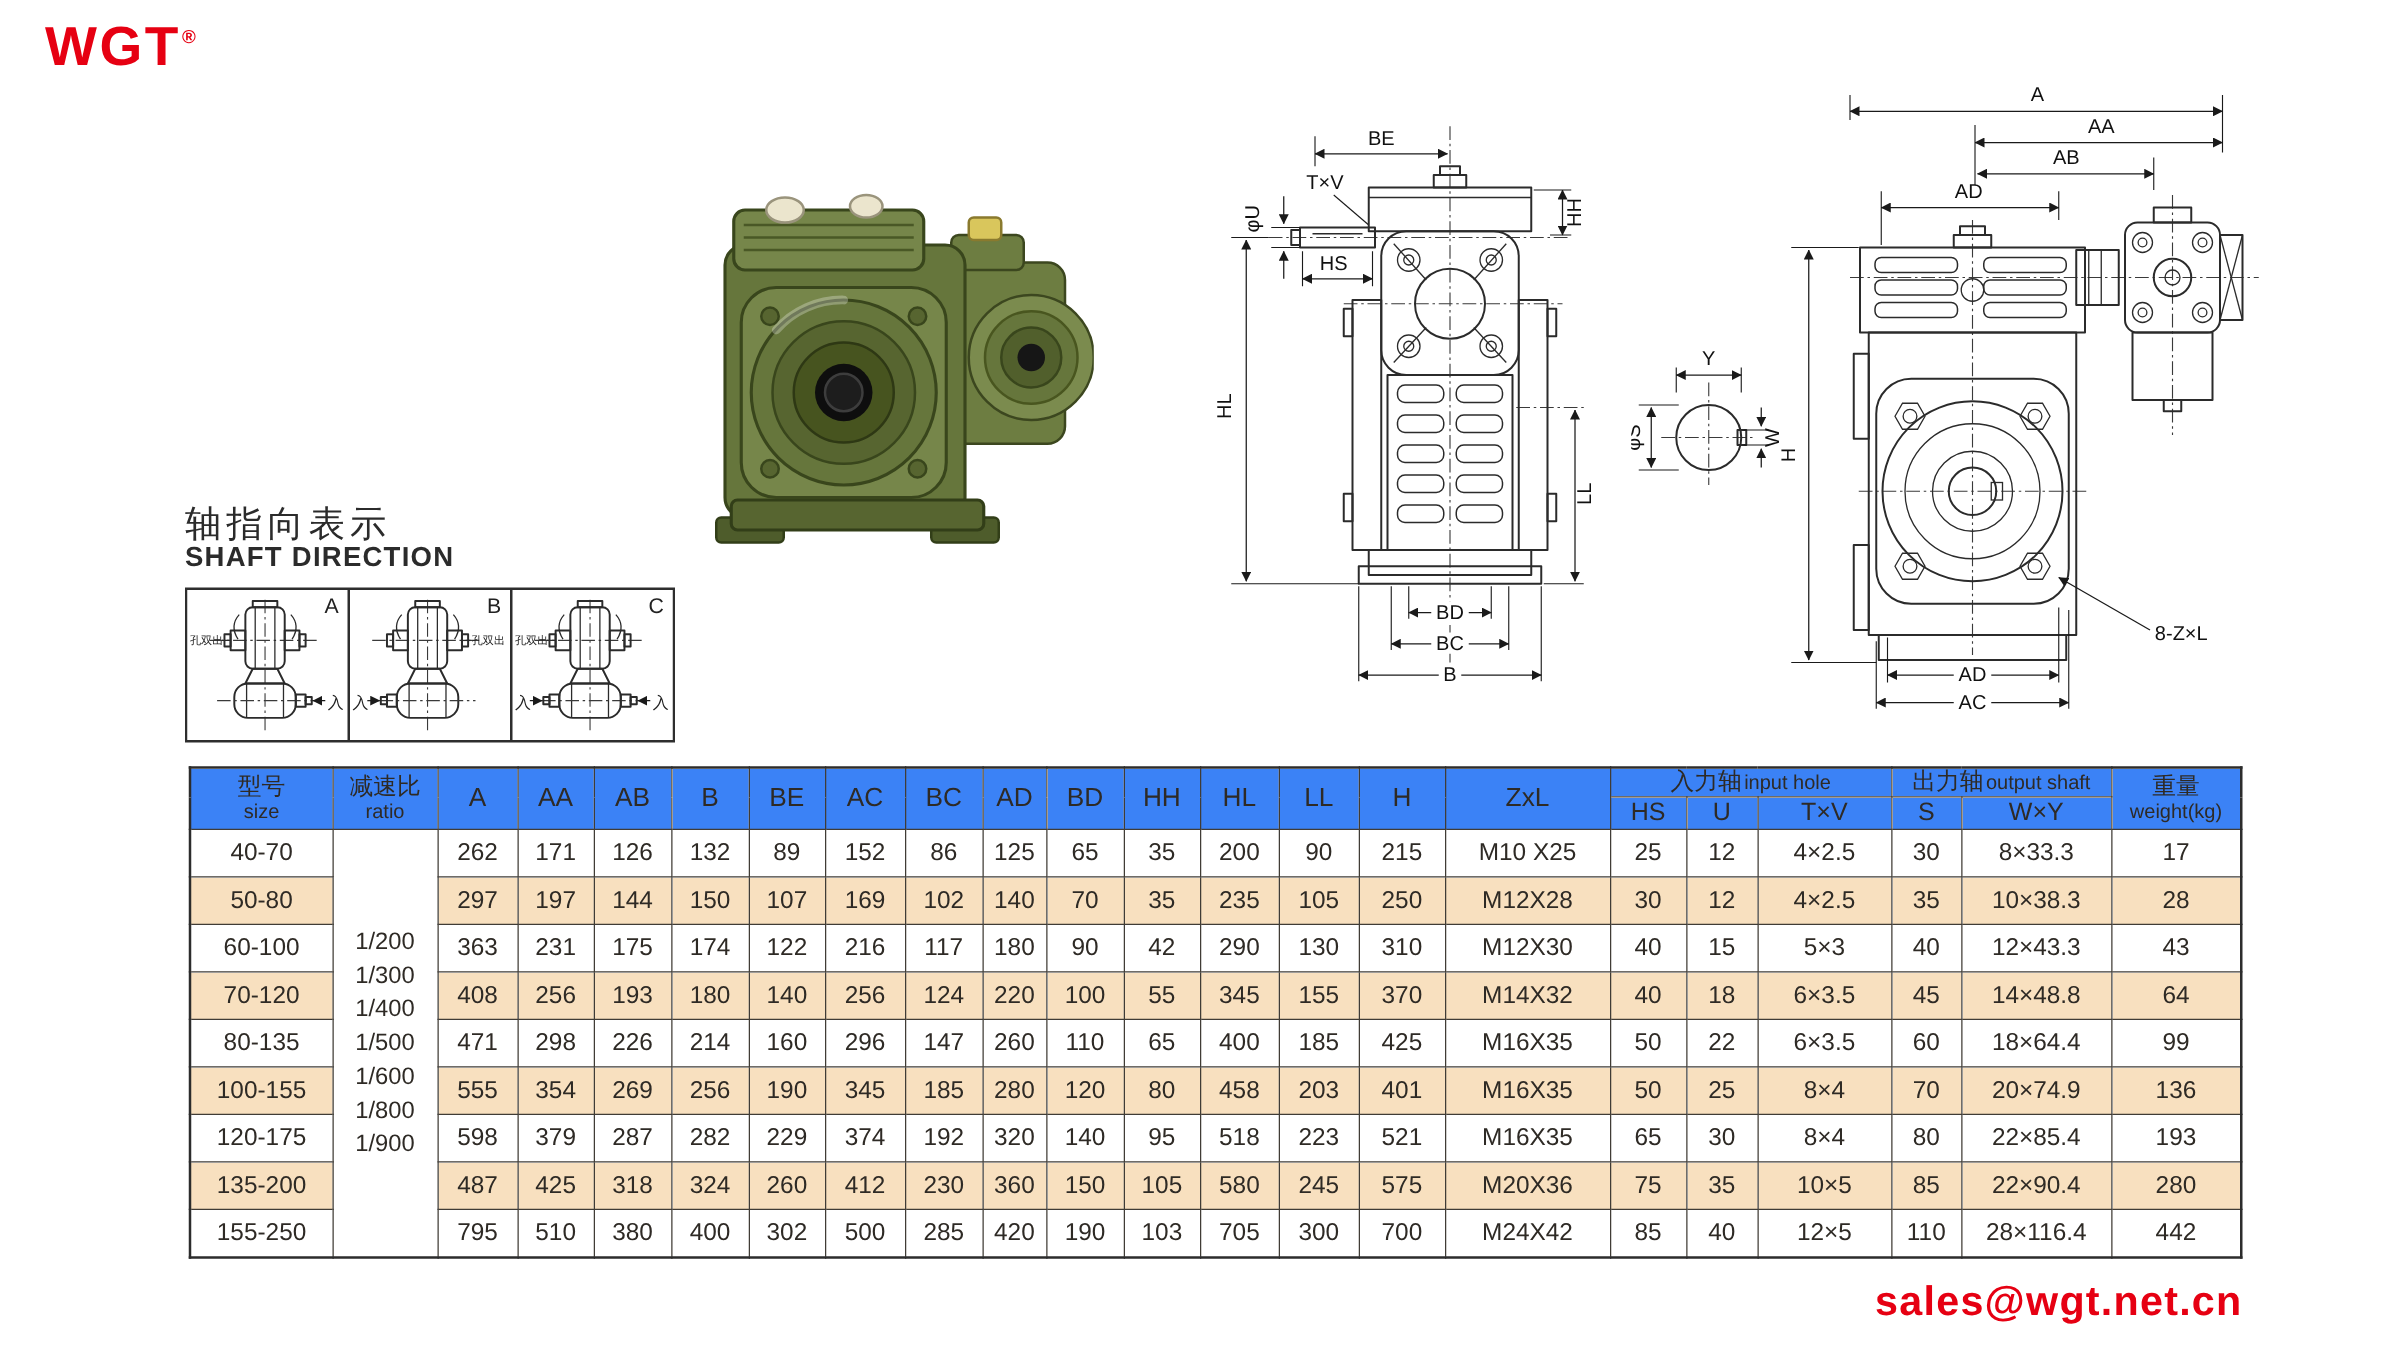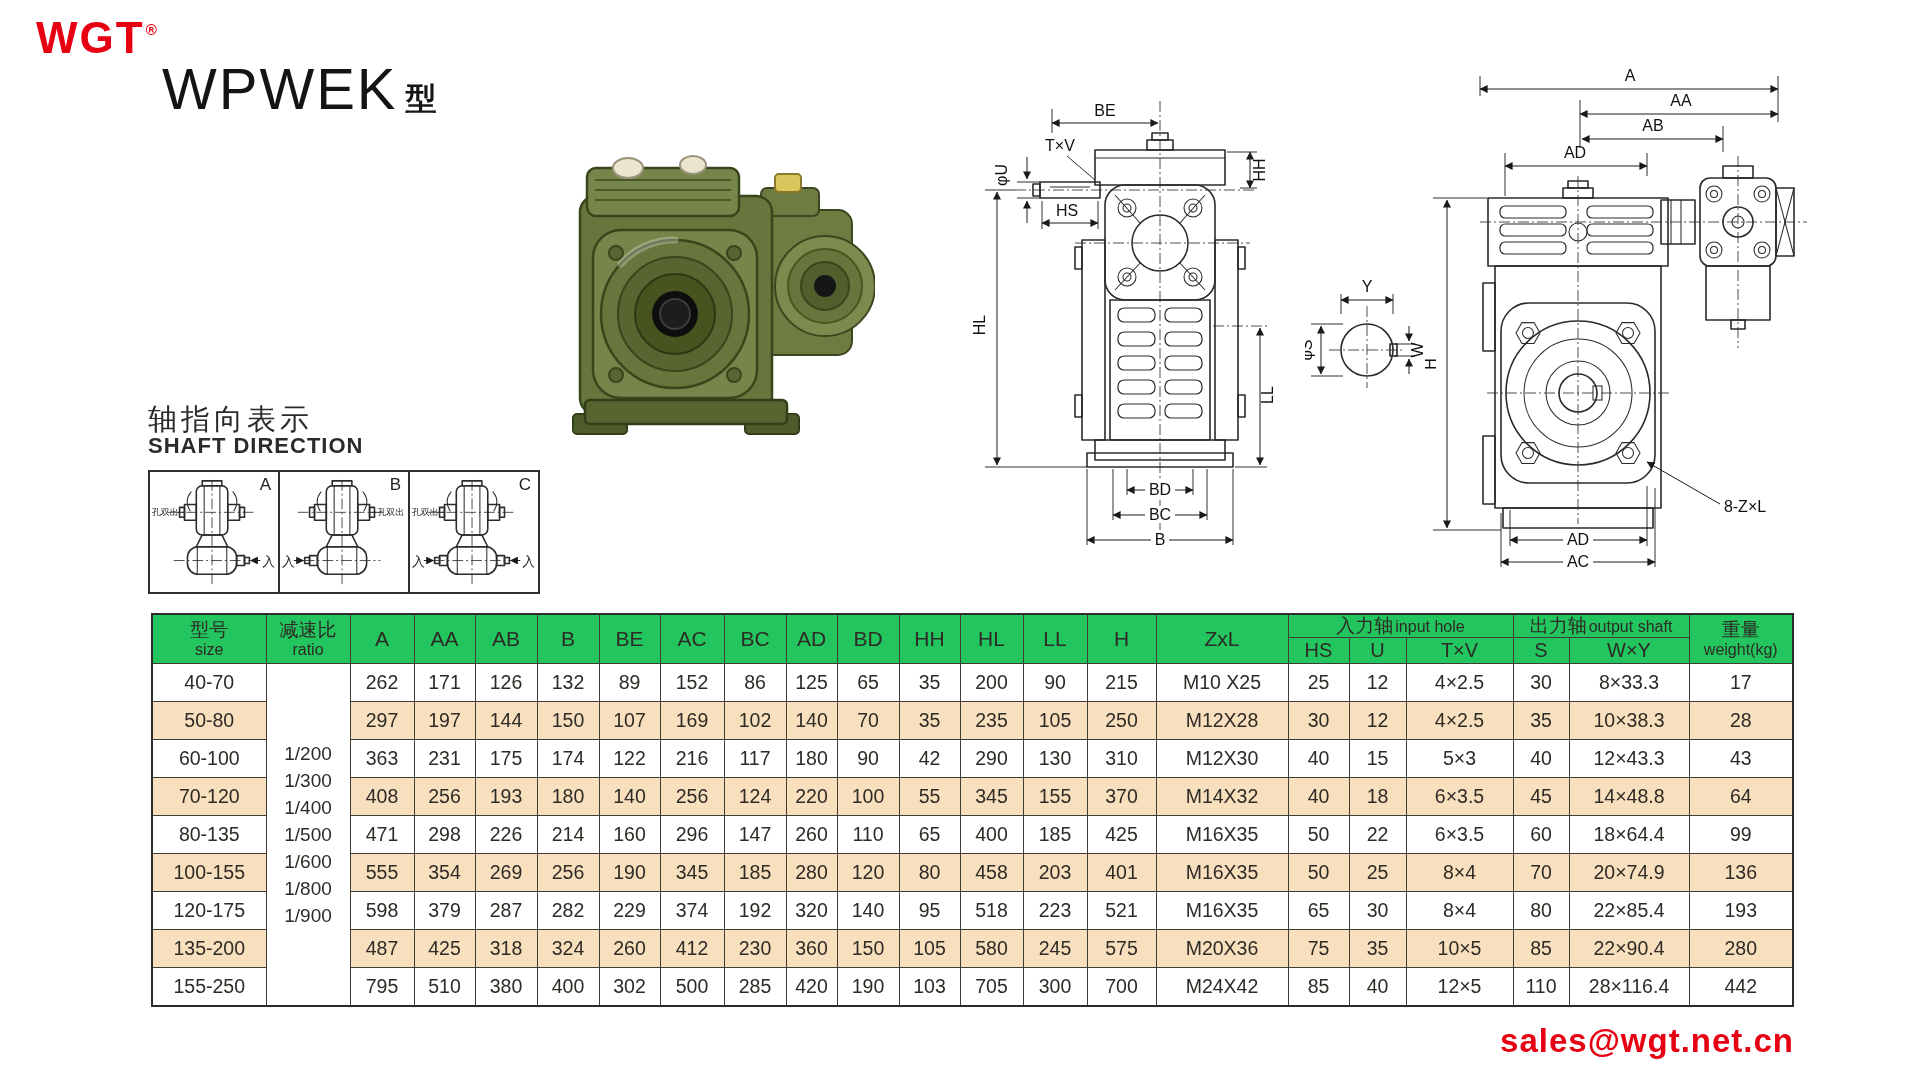--- a/index.html
+++ b/index.html
@@ -43,21 +43,21 @@
   .zh-m{font:13px "Liberation Sans",sans-serif;fill:#222;}
   .wbg{fill:#fff;stroke:none;}
   .abs{position:absolute;}
 
   
   .spec-table-wrap{position:absolute;left:151px;top:613px;}
   .spec-table{border-collapse:collapse;table-layout:fixed;width:1641px;border:2.5px solid #2c2c2c;background:#fff;}
   .spec-table th,.spec-table td{border:1.5px solid #403c36;padding:0;text-align:center;
       vertical-align:middle;color:#2e2a25;overflow:hidden;white-space:nowrap;
       font-family:"Liberation Sans",sans-serif;}
-  .spec-table th{background:#22c55e;font-weight:400;}
+  .spec-table th{background:#3b82f6;font-weight:400;}
   .spec-table .dimh{font-size:21px;height:27px;}
   .spec-table .sub{font-size:20px;height:25px;}
   .cnl{font-size:19px;line-height:22px;display:block;}
   .enl{font-size:16px;line-height:18px;display:block;}
   .grp .cnl,.grp .enl{display:inline;}
   .grp .cnl{margin-right:2px;}
   .spec-table td{font-size:19.5px;height:37px;}
   .spec-table td.shade{background:#f8e0bf;}
   .spec-table td.ratio-cell{background:#fff;}
   .ratio-stack{display:flex;flex-direction:column;justify-content:center;line-height:27px;font-size:19px;align-items:center;}
@@ -77,21 +77,20 @@
       <marker id="arr" viewBox="0 0 10 10" refX="9.5" refY="5" markerWidth="8" markerHeight="8" orient="auto-start-reverse">
         <path d="M0 0 L10 5 L0 10 z" fill="#1a1a1a"></path>
       </marker>
     </defs>
   </svg>
 
   
   <div class="logo"><span>WGT</span><sup>®</sup></div>
 
   
-  <div class="title"><span>WPWEK</span><span class="suffix">型</span></div>
 
   
   <svg class="abs" style="left:525px;top:118px;width:350px;height:345px;" viewBox="0 0 350 345">
     <rect x="215" y="92" width="112" height="145" rx="14" fill="#6d7d41" stroke="#3c471f" stroke-width="2"></rect>
     <circle cx="300" cy="168" r="50" fill="#7b8b4e" stroke="#3c471f" stroke-width="2"></circle>
     <circle cx="300" cy="168" r="37" fill="#66763c" stroke="#49561f" stroke-width="2"></circle>
     <circle cx="300" cy="168" r="24" fill="#515f2c" stroke="#39461c" stroke-width="2"></circle>
     <circle cx="300" cy="168" r="11" fill="#161616"></circle>
     <rect x="236" y="70" width="58" height="28" rx="6" fill="#6d7d41" stroke="#3c471f" stroke-width="2"></rect>
     <rect x="250" y="56" width="26" height="18" rx="4" fill="#d9c65c" stroke="#8a7a2e" stroke-width="2"></rect>

